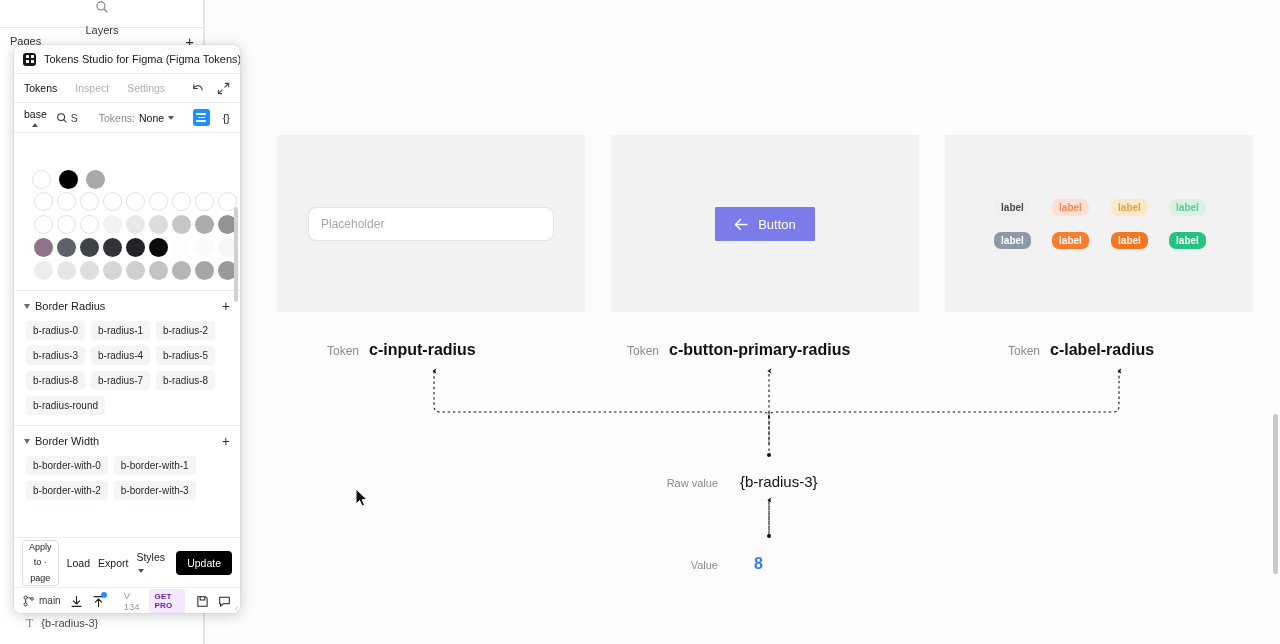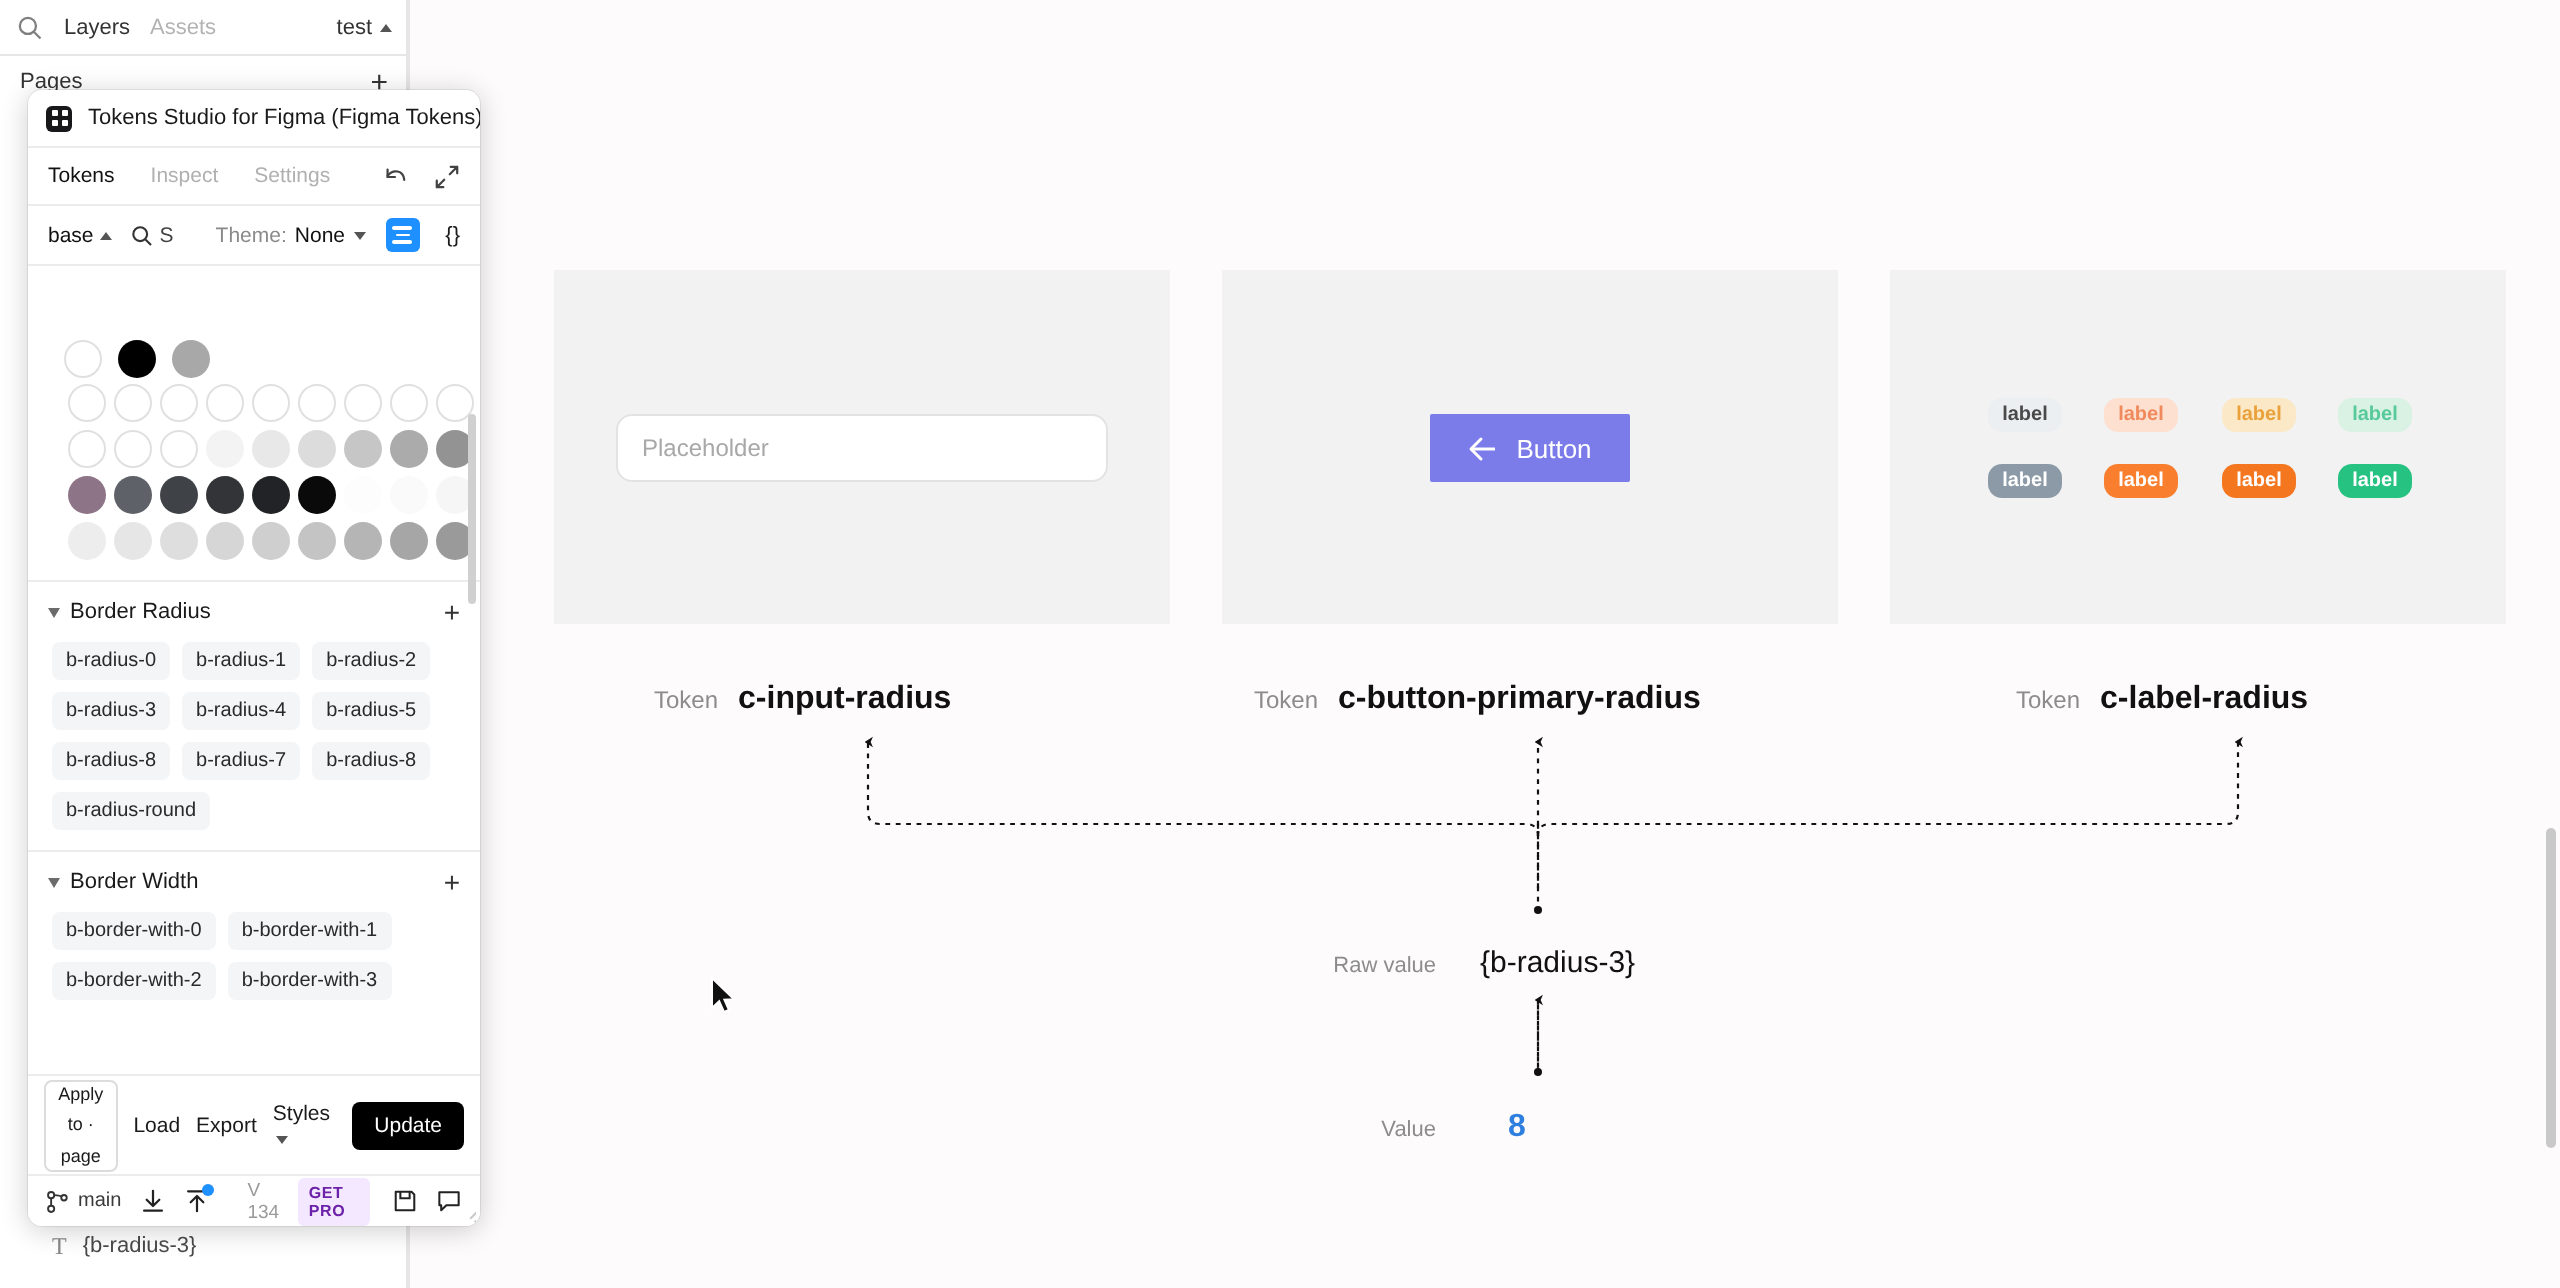--- a/index.html
+++ b/index.html
@@ -15,21 +15,21 @@
   .figma-left-panel {
     position: absolute; left: 0; top: 0;
     width: 204px; height: 644px;
     background: #ffffff;
     border-right: 1px solid #e6e6e6;
     z-index: 1;
   }
   .fl-tabbar {
     position: absolute; left: 0; top: 0; width: 204px; height: 28px;
     border-bottom: 1px solid #e6e6e6;
-    display: flex; align-items: center; padding: 0 8px; gap: 10px;
+    display: flex; align-items: center; padding: 0 8px; gap: 10px; flex-direction: column;
   }
   .fl-search-ic { width: 14px; height: 14px; flex: 0 0 14px; opacity: .75; }
   .fl-tab { font-size: 11px; color: #333; }
   .fl-tab.muted { color: #b3b3b3; }
   .fl-file { margin-left: auto; font-size: 11px; color: #333; display: flex; align-items: center; gap: 4px; }
   .caret-up { display:inline-block; width:0;height:0;border-left:3px solid transparent;border-right:3px solid transparent;border-bottom:4px solid #555; }
 
   .fl-pages {
     position: absolute; left: 0; top: 29px; width: 204px; height: 24px;
     display: flex; align-items: center; padding: 0 10px;
@@ -90,21 +90,21 @@
   }
   .pl-nav { font-size: 10.5px; color: #111; }
   .pl-nav.muted { color: #b0b0b0; }
   .pl-nav-ic { width: 13px; height: 13px; opacity: .85; cursor: pointer; }
   .pl-nav-spacer { margin-left: auto; display: flex; align-items: center; gap: 13px; }
 
   .pl-toolbar {
     height: 30px; display: flex; align-items: center; gap: 9px; padding: 0 10px;
     border-bottom: 1px solid #ebebeb;
   }
-  .pl-set { font-size: 10.5px; color: #111; display: flex; align-items: center; gap: 3px; }
+  .pl-set { font-size: 10.5px; color: #111; display: flex; align-items: center; gap: 3px; flex-direction: column; }
   .pl-search-wrap { display: flex; align-items: center; gap: 3px; width: 34px; overflow: hidden; }
   .pl-search-txt { font-size: 10.5px; color: #444; }
   .pl-theme { font-size: 10.5px; color: #8a8a8a; display: flex; align-items: center; gap: 4px; }
   .pl-theme b { color: #111; font-weight: 400; }
   .caret-dn { display:inline-block; width:0;height:0;border-left:3px solid transparent;border-right:3px solid transparent;border-top:4px solid #555; }
   .pl-viewbtn {
     margin-left: auto; width: 17px; height: 17px; background: #1e90ff; border-radius: 3px;
     display: flex; flex-direction: column; justify-content: center; align-items: center; gap: 2px; cursor: pointer;
   }
   .pl-viewbtn span { display:block; height:1.5px; background:#fff; border-radius:1px; }
@@ -392,21 +392,21 @@
         <i class="caret-up"></i>
       </span>
       <span class="pl-search-wrap">
         <svg style="width:12px;height:12px;flex:0 0 12px;" viewBox="0 0 16 16">
           <circle cx="6.8" cy="6.8" r="4.6" fill="none" stroke="#333" stroke-width="1.4"></circle>
           <line x1="10.3" y1="10.3" x2="14" y2="14" stroke="#333" stroke-width="1.4"></line>
         </svg>
         <span class="pl-search-txt">S</span>
       </span>
       <span class="pl-theme">
-        <span>Theme:</span>
+        <span>Tokens:</span>
         <b>None</b>
         <i class="caret-dn"></i>
       </span>
       <span class="pl-viewbtn">
           <span></span>
           <span></span>
           <span></span>
         </span>
       <span class="pl-json">{}</span>
     </div>

